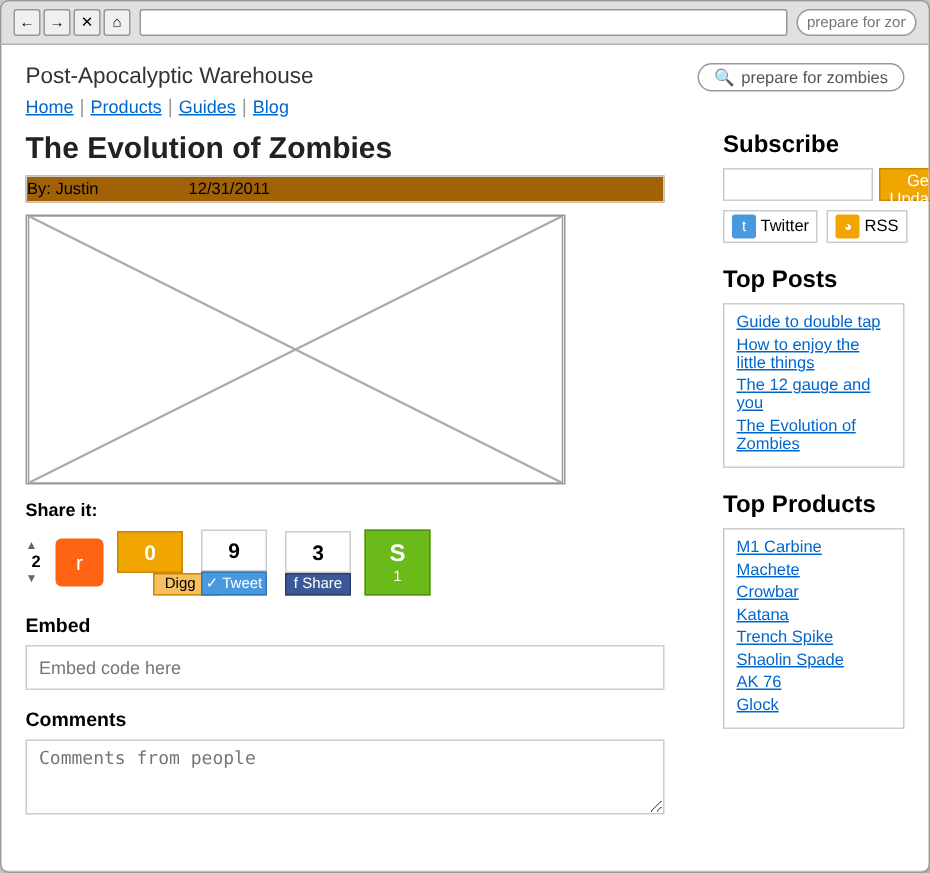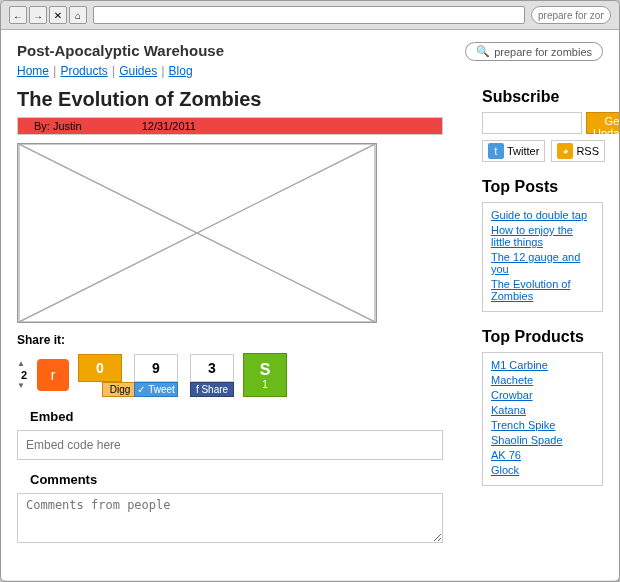--- a/index.html
+++ b/index.html
@@ -46,21 +46,21 @@
       font-size: 10px;
       padding: 0 6px;
     }
     .page-content {
       background: white;
       padding: 12px 16px;
       min-height: 550px;
     }
     .site-title {
       font-size: 15px;
-      font-weight: bold;
+      font-weight: normal;
       color: #333;
       margin-bottom: 4px;
     }
     .nav-bar {
       display: flex;
       gap: 0;
       margin-bottom: 10px;
       align-items: center;
     }
     .nav-link {
@@ -86,26 +86,26 @@
       padding-left: 23px;
     }
     .article-title {
       font-size: 20px;
       font-weight: bold;
       color: #222;
       margin-bottom: 6px;
     }
     .article-meta {
       border: 1px solid #ccc;
-      padding: 2px 16px;
+      padding: 2px 0;
       font-size: 11px;
       display: flex;
       gap: 60px;
       margin-bottom: 8px;
-      background: #ef4444;
+      background: #a16207;
     }
     .article-image {
       width: 360px;
       height: 180px;
       border: 1px solid #999;
       position: relative;
       margin-bottom: 10px;
       background: white;
     }
     .article-image svg {
@@ -238,21 +238,20 @@
       font-weight: bold;
     }
     .su-count {
       color: white;
       font-size: 10px;
     }
     .section-label {
       font-size: 13px;
       font-weight: bold;
       margin-bottom: 6px;
-      margin-left: 13px;
     }
     .text-input-box {
       width: 100%;
       height: 30px;
       border: 1px solid #ccc;
       padding: 4px 8px;
       font-size: 12px;
       color: #6d28d9;
       margin-bottom: 12px;
     }

